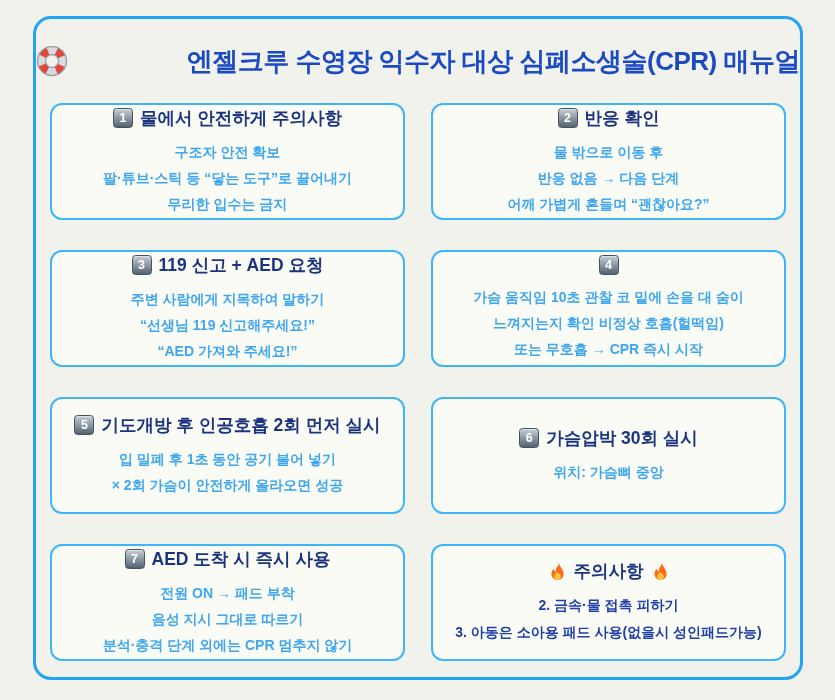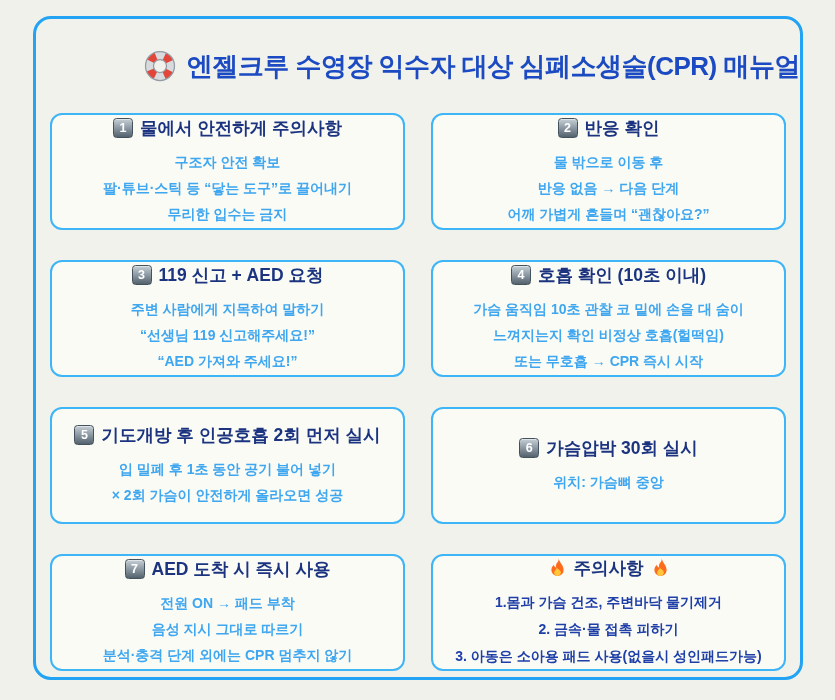--- a/index.html
+++ b/index.html
@@ -12,22 +12,22 @@
   }
   .page{position:relative;width:835px;height:700px;background:#f0f1ea;}
   .panel{
     position:absolute;left:33px;top:16px;width:770px;height:664px;
     box-sizing:border-box;
     border:3px solid #22a3f3;
     border-radius:18px;
     background:#f1f2eb;
   }
   header.hdr{
-    height:94px;
-    display:flex;align-items:center;justify-content:flex-end;gap:11px;
+    height:84px;
+    display:flex;align-items:center;justify-content:space-between;gap:11px;
   }
   .hdr h1{
     margin:0;
     font-size:26px;
     color:#1b4ac2;
     letter-spacing:-0.5px;
     white-space:nowrap;
   }
   .buoy{display:inline-flex;line-height:0;}
   .grid{
@@ -130,21 +130,20 @@
     <div class="card-body">
             <div class="body-line">주변 사람에게 지목하여 말하기</div>
             <div class="body-line">“선생님 119 신고해주세요!”</div>
             <div class="body-line">“AED 가져와 주세요!”</div>
           </div>
   </section>
 
   <section class="card">
     <div class="card-title-row">
       <span class="badge">4</span>
-      <span class="card-title">호흡 확인 (10초 이내)</span>
     </div>
     <div class="card-body">
             <div class="body-line">가슴 움직임 10초 관찰 코 밑에 손을 대 숨이</div>
             <div class="body-line">느껴지는지 확인 비정상 호흡(헐떡임)</div>
             <div class="body-line">또는 무호흡 → CPR 즉시 시작</div>
           </div>
   </section>
 
   <section class="card">
     <div class="card-title-row">
@@ -190,21 +189,20 @@
             </span>
             <span class="card-title">주의사항</span>
     <span class="flame">
               <svg width="19" height="21" viewBox="0 0 24 26" aria-hidden="true">
                 <path d="M13.2 0.8 C14.6 5.0 11.0 7.2 10.2 9.6 9.8 10.8 9.9 11.9 10.5 13.0 8.7 12.4 7.6 11.2 7.4 9.4 5.6 11.2 4.3 13.4 4.3 15.9 4.3 20.4 7.8 23.6 12.0 23.6 16.2 23.6 19.7 20.5 19.7 16.1 19.7 10.1 14.6 7.6 13.2 0.8 Z" fill="#ff6b1c"></path>
                 <path d="M12.0 23.6 C9.6 23.6 7.7 21.8 7.7 19.5 7.7 17.0 10.4 15.8 11.2 13.2 12.2 14.9 16.3 16.1 16.3 19.4 16.3 21.7 14.4 23.6 12.0 23.6 Z" fill="#ffc63a"></path>
               </svg>
             </span>
           </div>
     <div class="card-body">
-            <div class="body-line navy">1.몸과 가슴 건조, 주변바닥 물기제거</div>
             <div class="body-line navy">2. 금속·물 접촉 피하기</div>
             <div class="body-line navy">3. 아동은 소아용 패드 사용(없을시 성인패드가능)</div>
           </div>
   </section>
 </main>
 
   </div>
 </div>
 
 </body></html>

